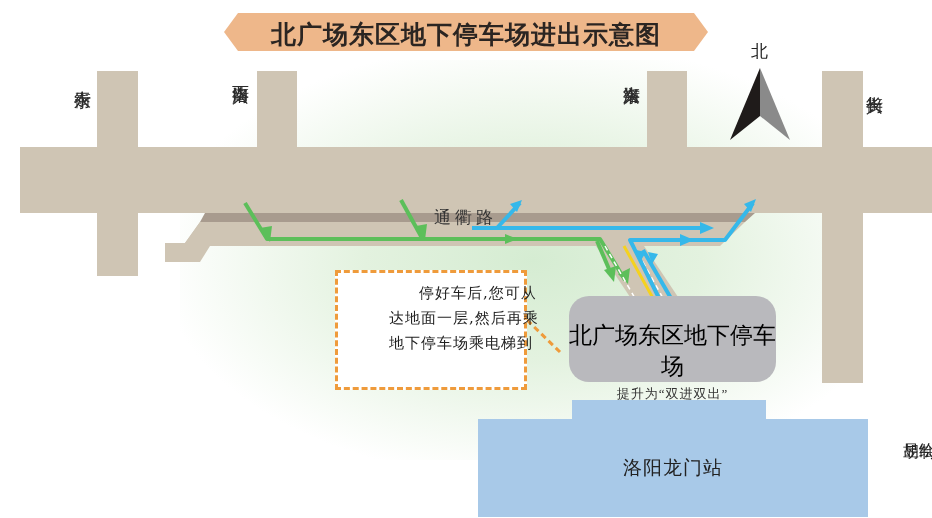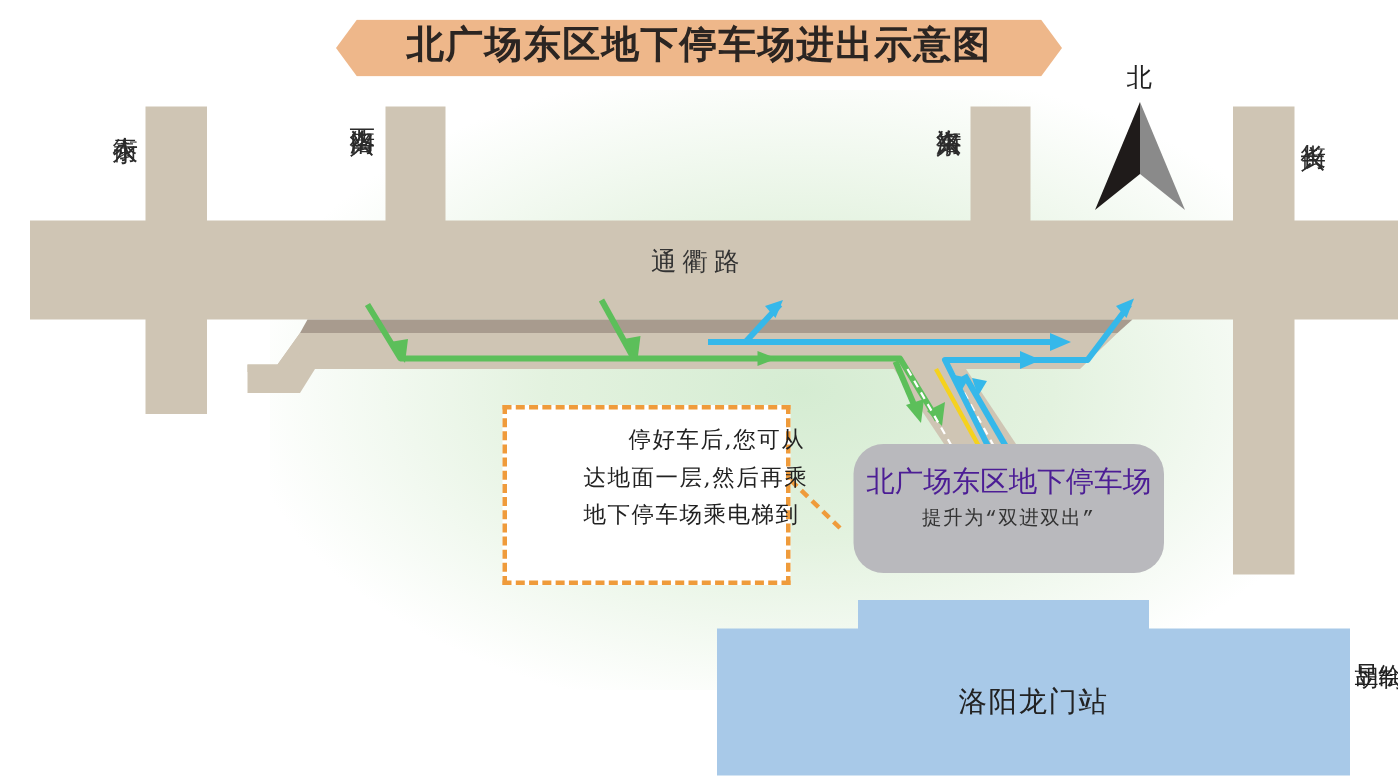--- a/index.html
+++ b/index.html
@@ -10,47 +10,47 @@
     }
     .glow {
       position: absolute; left: 180px; top: 60px; width: 680px; height: 400px;
       background: radial-gradient(ellipse 55% 55% at 52% 50%, #d5ecd2 0%, #e3f2df 45%, rgba(255,255,255,0) 100%);
     }
     .road { position: absolute; background: #cfc5b4; }
     .title-banner {
       position: absolute; left: 224px; top: 13px; width: 484px; height: 38px;
       background: #eeb78a;
       clip-path: polygon(14px 0, calc(100% - 14px) 0, 100% 50%, calc(100% - 14px) 100%, 14px 100%, 0 50%);
-      display: flex; align-items: flex-start; justify-content: center;
+      display: flex; align-items: flex-end; justify-content: center;
     }
     .title-text { font-size: 25px; font-weight: bold; color: #2b2522; letter-spacing: 1px; }
     .vlabel {
       position: absolute; writing-mode: vertical-rl; text-orientation: upright;
       font-size: 17px; color: #2b2b2b; letter-spacing: 0px; line-height: 1;
     }
-    .road-label { position: absolute; font-size: 17px; color: #333; letter-spacing: 4px; }
+    .road-label { position: absolute; font-size: 17px; color: #333; letter-spacing: 4px; margin-top: 43px; }
     .north-label { position: absolute; left: 751px; top: 40px; font-size: 17px; color: #222; }
     .note-box {
       position: absolute; left: 335px; top: 270px; width: 192px; height: 120px;
       border: 3px dashed #ef9b3b; background: #ffffff; box-sizing: border-box;
       padding: 8px 10px 6px 12px;
     }
     .note-line { font-family: "DejaVu Serif", "Liberation Serif", serif; font-size: 15px; color: #222; line-height: 25px; white-space: nowrap; letter-spacing: 1px; margin-left: 39px; }
     .note-line.first { text-indent: 2em; }
     .grey-box {
       position: absolute; left: 569px; top: 296px; width: 207px; height: 86px;
       background: #b9b9bd; border-radius: 20px; text-align: center;
     }
-    .grey-title { font-size: 19px; color: #4c1d95; margin-top: 12px; letter-spacing: 0px; }
-    .grey-sub { font-family: Liberation Mono, monospace; font-size: 13px; color: #333; margin-top: 2px; letter-spacing: 1px; line-height: 20px; }
+    .grey-title { font-size: 23px; color: #000000; margin-top: 24px; letter-spacing: 0px; }
+    .grey-sub { font-family: Liberation Serif, serif; font-size: 13px; color: #333; margin-top: 2px; letter-spacing: 1px; line-height: 20px; }
     .station {
       position: absolute; left: 478px; top: 400px; width: 390px; height: 117px;
     }
     .station-top { position: absolute; left: 94px; top: 0; width: 194px; height: 25px; background: #a8c9e8; }
-    .station-main { position: absolute; left: 0; top: 19px; width: 422px; height: 98px; background: #a8c9e8; display:flex; align-items:center; justify-content:center; }
+    .station-main { position: absolute; left: 0; top: 19px; width: 390px; height: 98px; background: #a8c9e8; display:flex; align-items:center; justify-content:center; }
     .station-label { font-size: 19px; color: #222; letter-spacing: 1px; }
     .credit { position: absolute; left: 903px; top: 430px; font-size: 16px; color: #222; writing-mode: vertical-rl; text-orientation: upright; line-height: 1; }
     .credit span { display: block; }
     svg.overlay { position: absolute; left: 0; top: 0; }
   </style>
 </head>
 <body>
 
 <div class="glow"></div>
 

